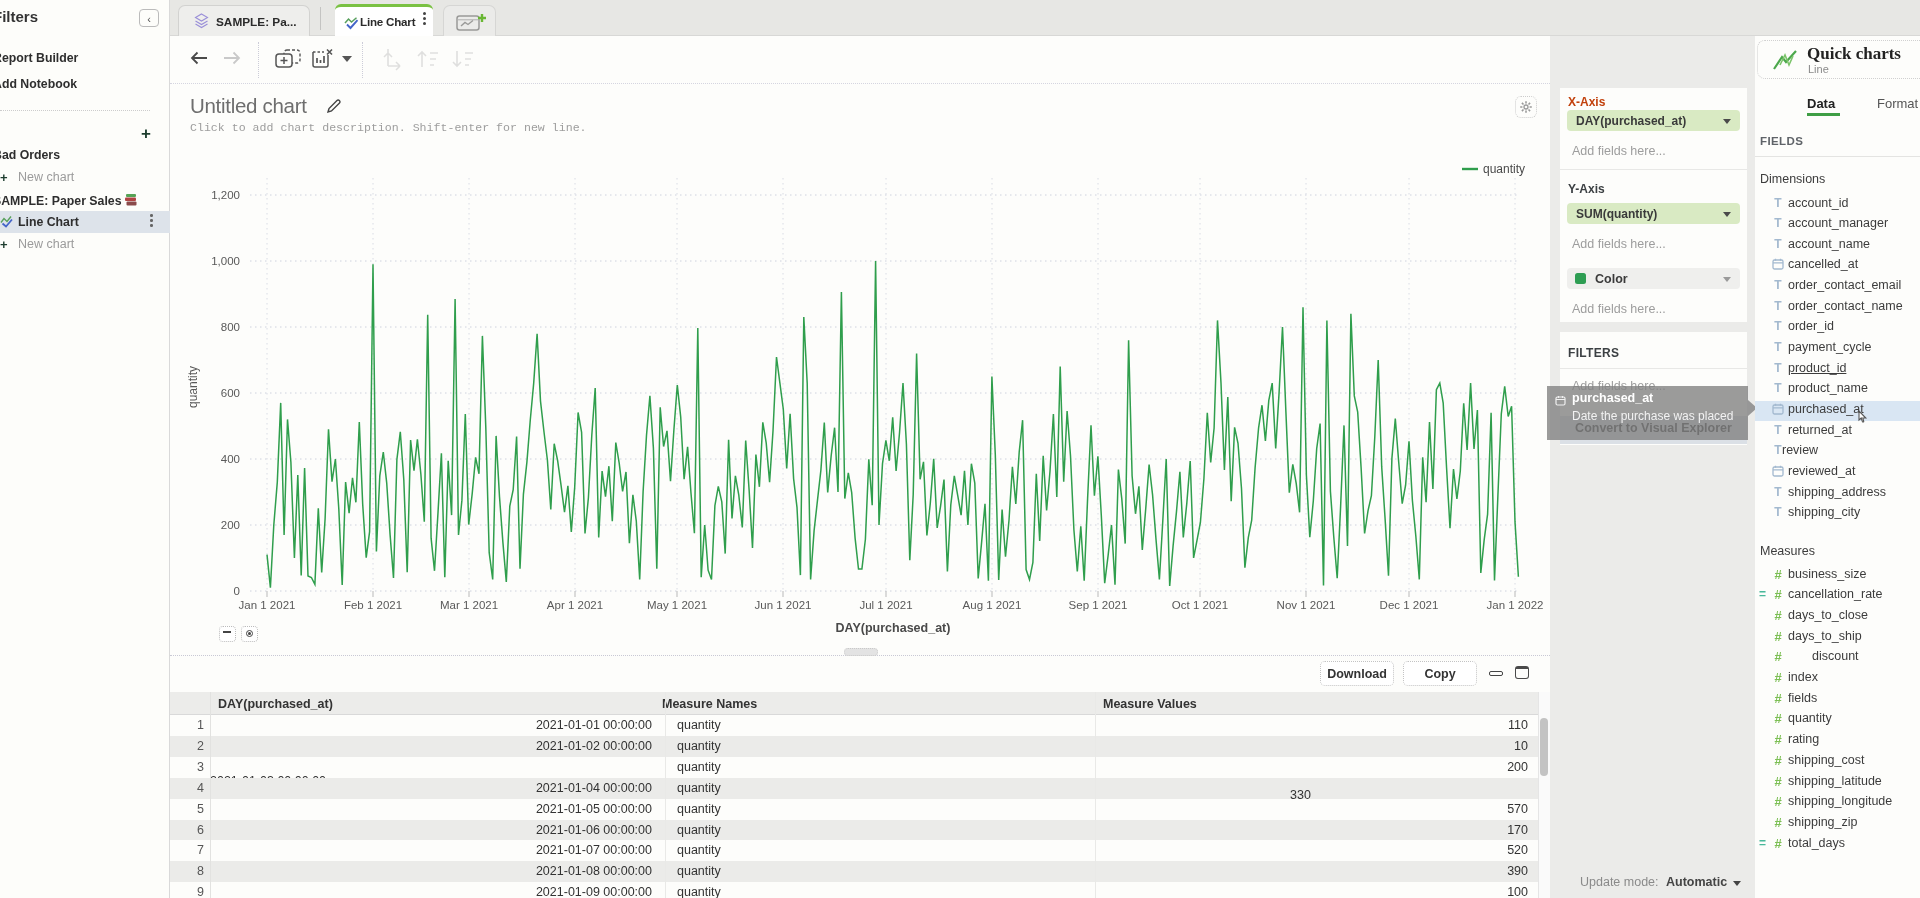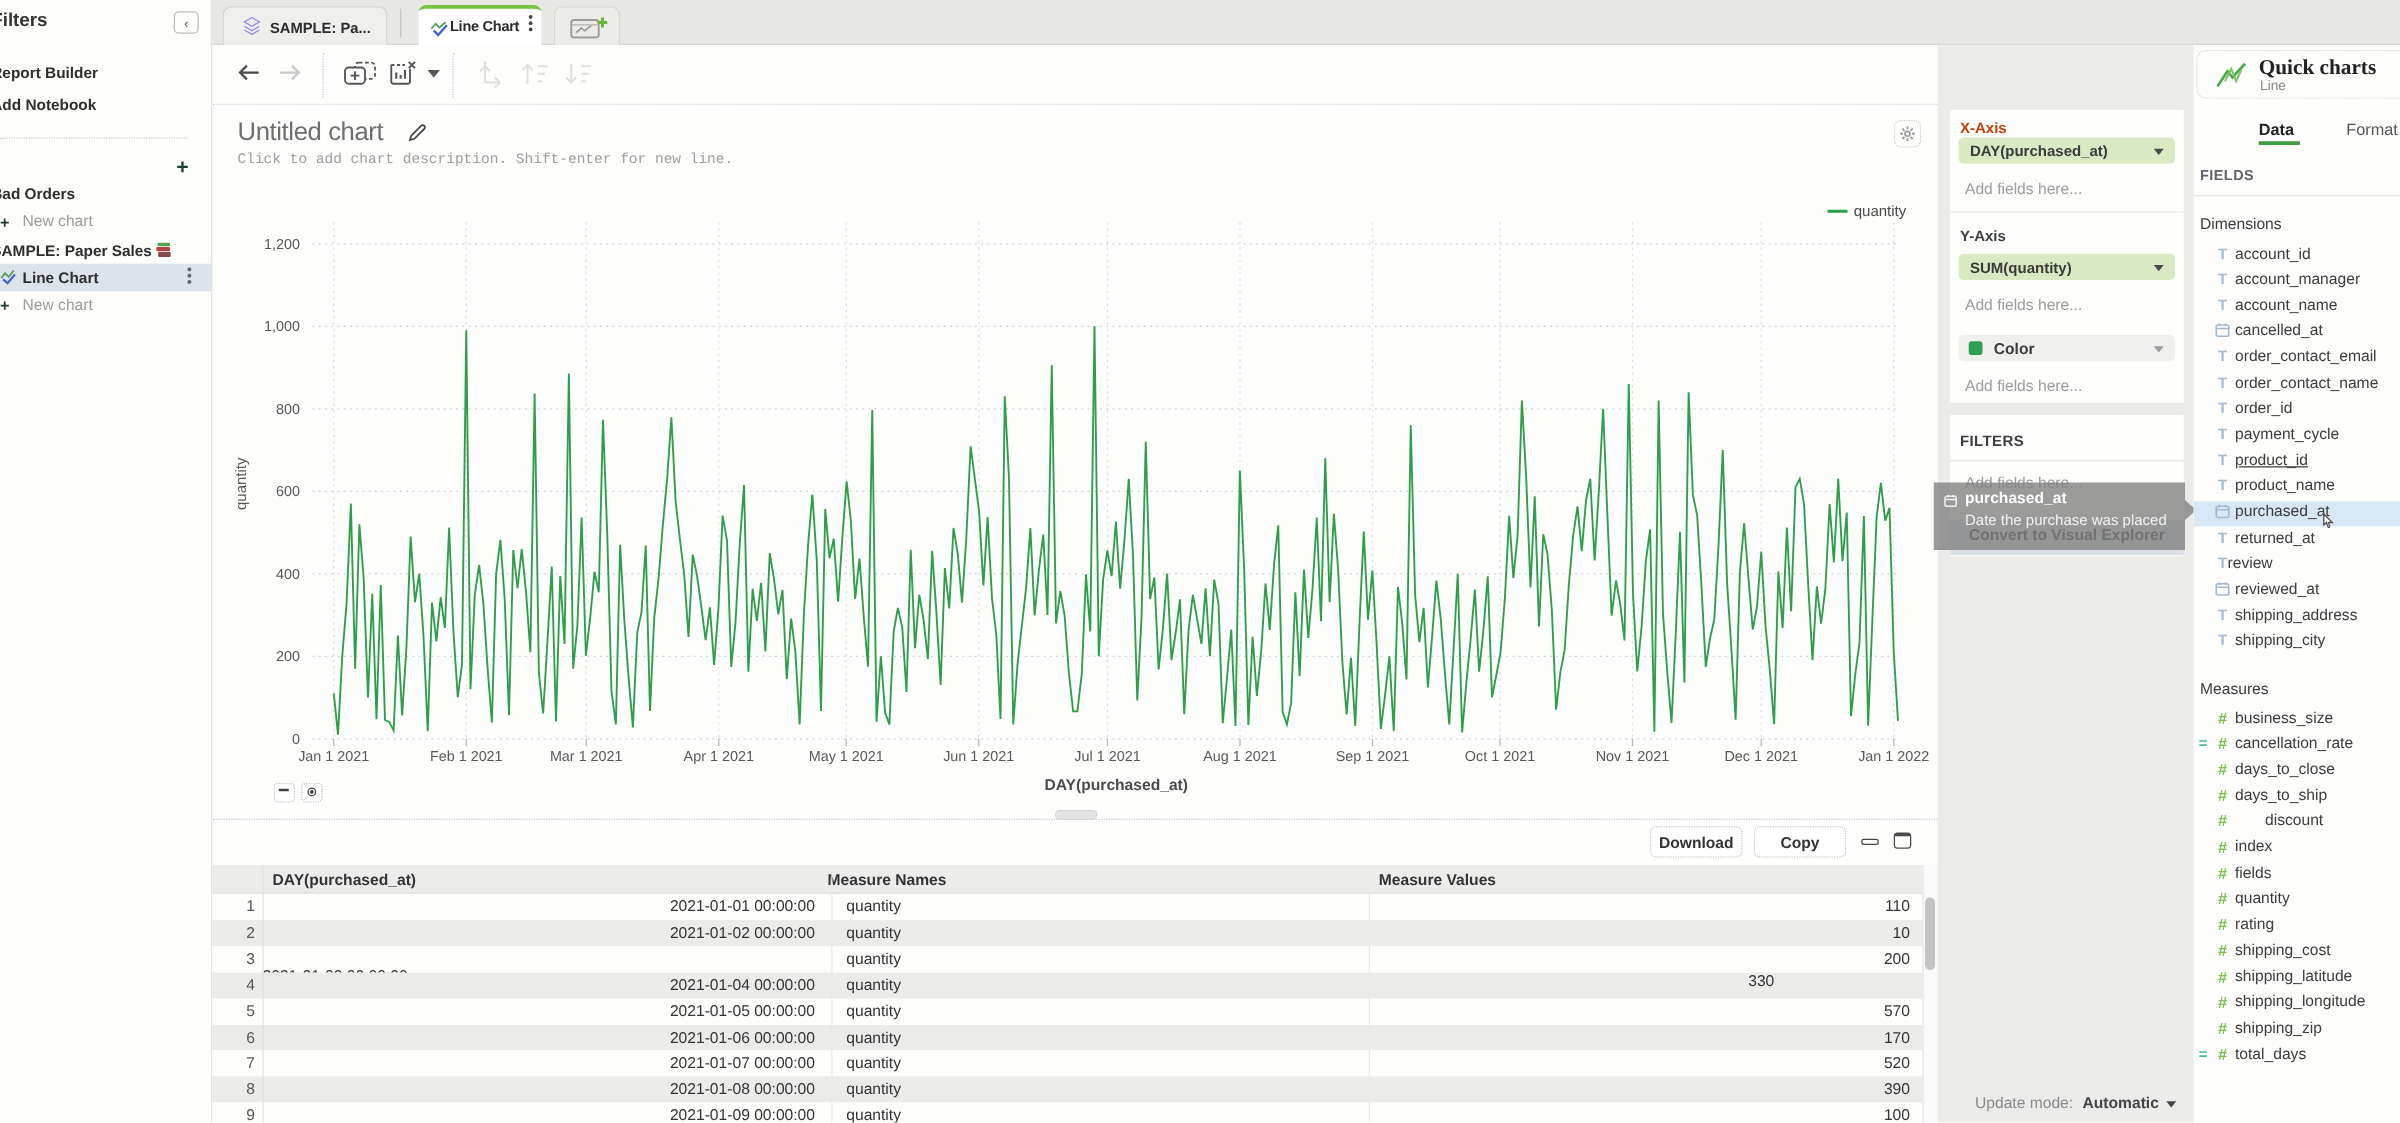--- a/index.html
+++ b/index.html
@@ -255,21 +255,21 @@
 <div style="position:absolute;left:0;top:64.8px;width:1368px;height:20.9px;background:#fdfdfb;">
         <span style="position:absolute;left:0;top:3px;width:34px;text-align:right;color:#555;">3</span>
         <span style="position:absolute;left:40px;top:17px;width:442px;text-align:left;">2021-01-03 00:00:00</span>
         <span style="position:absolute;left:507px;top:3px;">quantity</span>
         <span style="position:absolute;left:1120px;top:3px;width:238px;text-align:right;">200</span>
       </div>
 <div style="position:absolute;left:0;top:85.7px;width:1368px;height:20.9px;background:#ebebe9;">
         <span style="position:absolute;left:0;top:3px;width:34px;text-align:right;color:#555;">4</span>
         <span style="position:absolute;left:40px;top:3px;width:442px;text-align:right;">2021-01-04 00:00:00</span>
         <span style="position:absolute;left:507px;top:3px;">quantity</span>
-        <span style="position:absolute;left:1120px;top:0;width:238px;text-align:center;">330</span>
+        <span style="position:absolute;left:1120px;top:10px;width:238px;text-align:left;">330</span>
       </div>
 <div style="position:absolute;left:0;top:106.6px;width:1368px;height:20.9px;background:#fdfdfb;">
         <span style="position:absolute;left:0;top:3px;width:34px;text-align:right;color:#555;">5</span>
         <span style="position:absolute;left:40px;top:3px;width:442px;text-align:right;">2021-01-05 00:00:00</span>
         <span style="position:absolute;left:507px;top:3px;">quantity</span>
         <span style="position:absolute;left:1120px;top:3px;width:238px;text-align:right;">570</span>
       </div>
 <div style="position:absolute;left:0;top:127.5px;width:1368px;height:20.9px;background:#ebebe9;">
         <span style="position:absolute;left:0;top:3px;width:34px;text-align:right;color:#555;">6</span>
         <span style="position:absolute;left:40px;top:3px;width:442px;text-align:right;">2021-01-06 00:00:00</span>

